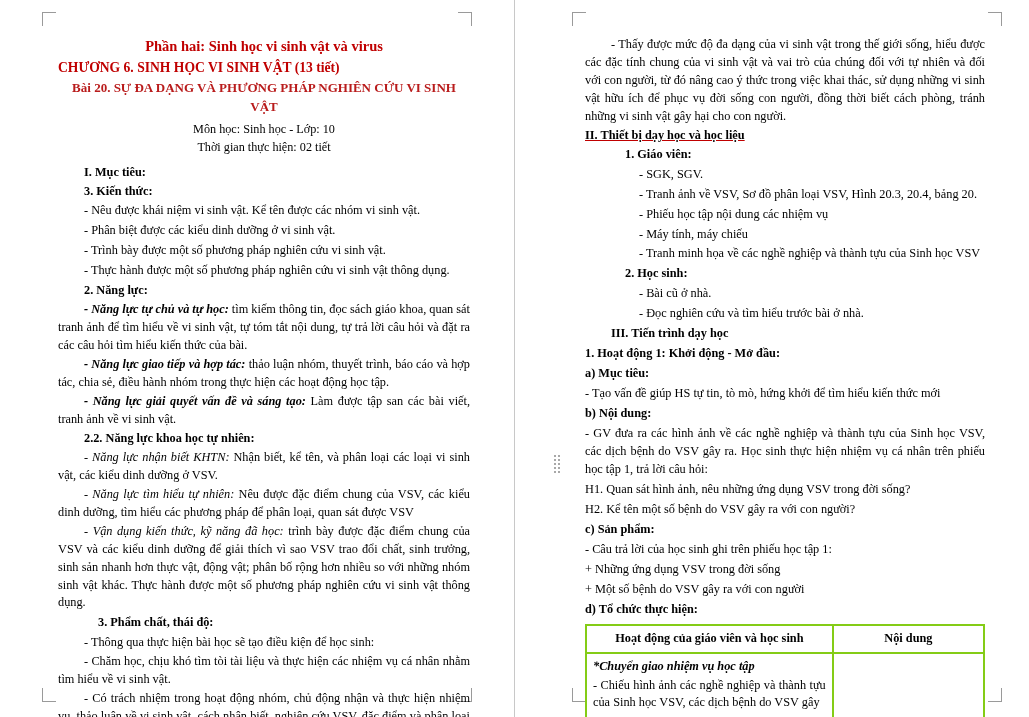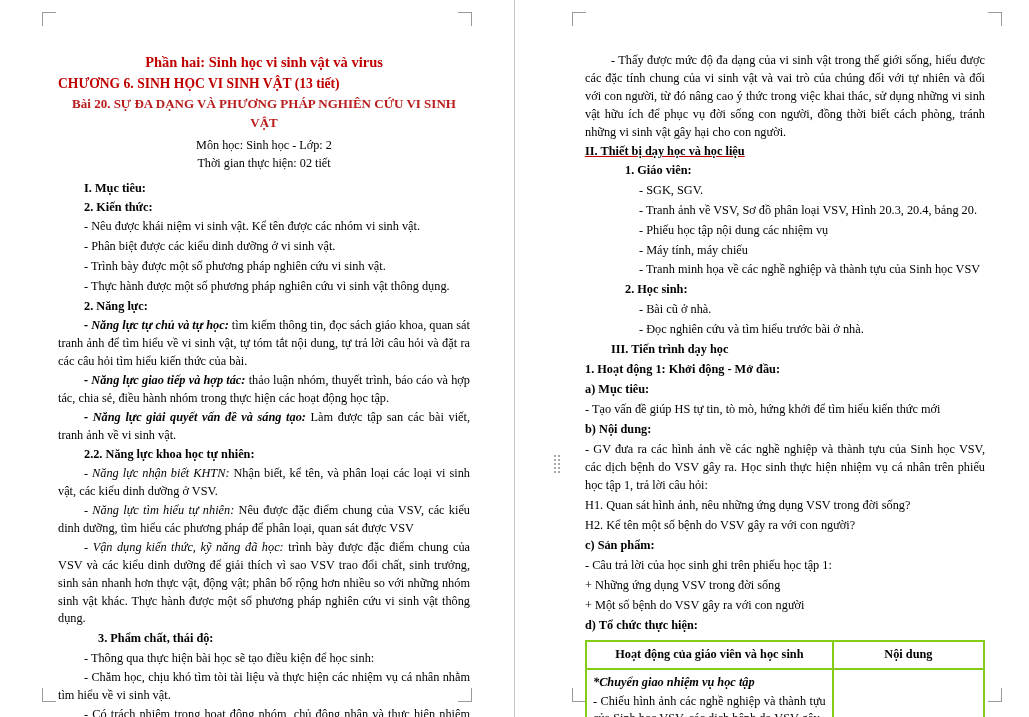--- a/index.html
+++ b/index.html
@@ -18,21 +18,21 @@
   
   .page-gutter {
     position: absolute;
     top: 0; bottom: 0;
     left: 514px;
     width: 1px;
     background: #c8c8c8;
   }
   .col {
     position: absolute;
-    top: 16px;
+    top: 0;
     height: 534px;
     color: #000;
     font-size: 12.3px;
     line-height: 1.46;
   }
   .col-left { left: 0; width: 514px; padding: 36px 44px 0 58px; }
   .col-right { left: 515px; width: 514px; padding: 36px 44px 0 70px; }
 
   
   .crop {
@@ -140,27 +140,27 @@
       <i></i>
       <i></i>
       <i></i>
   </div>
 
   <div class="col col-left">
 
     <p class="title1">Phần hai: Sinh học vi sinh vật và virus</p>
     <p class="title2">CHƯƠNG 6. SINH HỌC VI SINH VẬT (13 tiết)</p>
     <p class="title3">Bài 20. SỰ ĐA DẠNG VÀ PHƯƠNG PHÁP NGHIÊN CỨU VI SINH VẬT</p>
-    <p class="sub">Môn học: Sinh học - Lớp: 2</p>
+    <p class="sub">Môn học: Sinh học - Lớp: 10</p>
     <p class="sub">Thời gian thực hiện: 02 tiết</p>
 
     <div class="gap"></div>
 
     <p class="b ind-h">I. Mục tiêu:</p>
-    <p class="b ind-h">2. Kiến thức:</p>
+    <p class="b ind-h">3. Kiến thức:</p>
     <p class="ind-h blk">- Nêu được khái niệm vi sinh vật. Kể tên được các nhóm vi sinh vật.</p>
     <p class="ind-h blk">- Phân biệt được các kiểu dinh dưỡng ở vi sinh vật.</p>
     <p class="ind-h blk">- Trình bày được một số phương pháp nghiên cứu vi sinh vật.</p>
     <p class="ind-h blk">- Thực hành được một số phương pháp nghiên cứu vi sinh vật thông dụng.</p>
 
     <p class="b ind-h blk">2. Năng lực:</p>
 
     <p class="just ind1">
       <span class="bi">- Năng lực tự chủ và tự học:</span><span> tìm kiếm thông tin, đọc sách giáo khoa, quan sát tranh ảnh để tìm hiểu về vi sinh vật, tự tóm tắt nội dung, tự trả lời câu hỏi và đặt ra các câu hỏi tìm hiểu kiến thức của bài.</span>
     </p>

